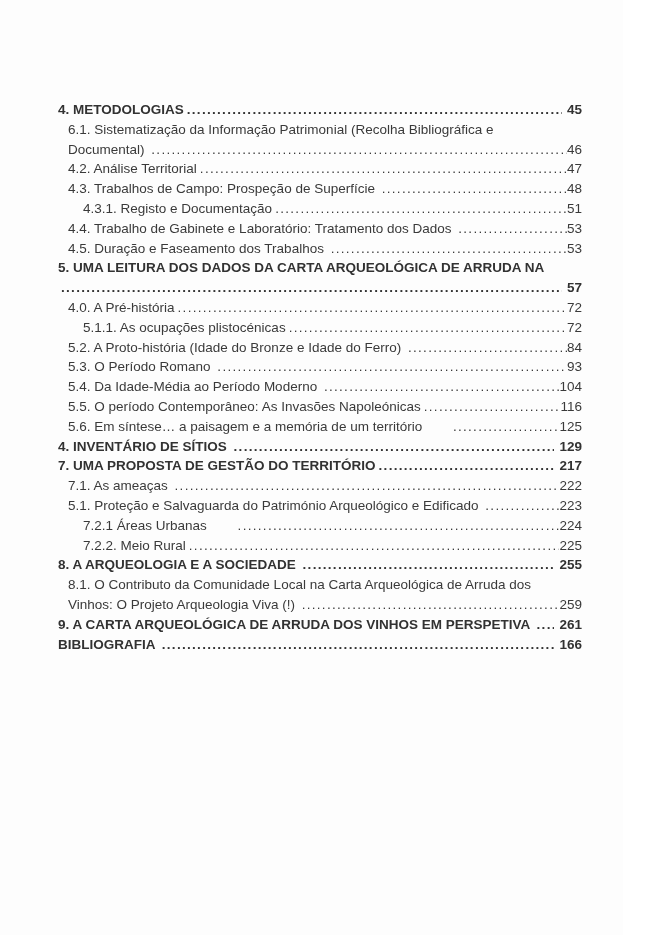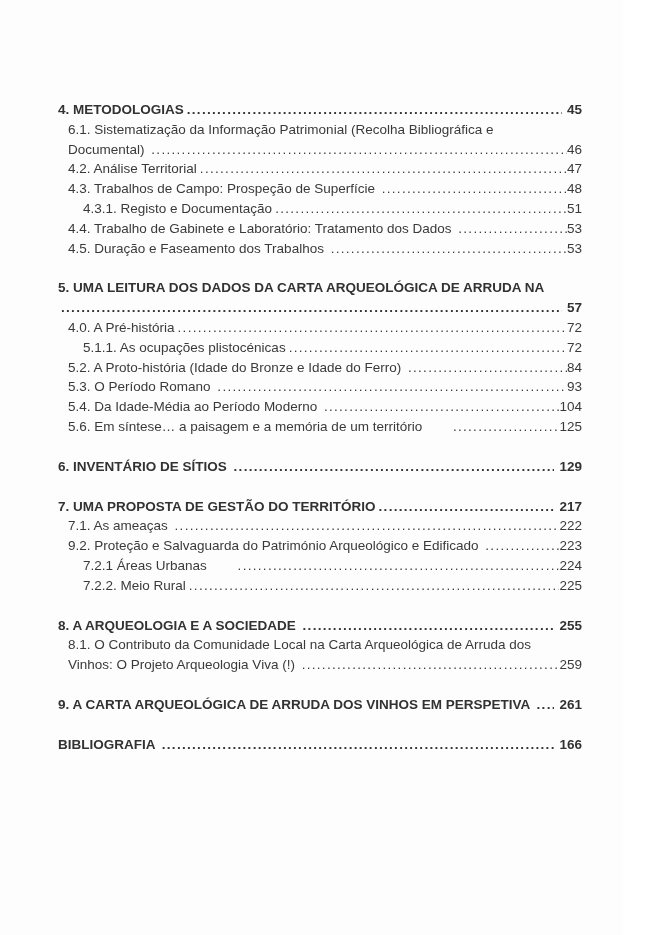--- a/index.html
+++ b/index.html
@@ -5,21 +5,21 @@
   html,body{margin:0;padding:0;background:#ffffff;}
   .page{
     width:623px;height:935px;background:#fdfdfd;overflow:hidden;
     font-family:"Liberation Sans",sans-serif;color:#3a3a3a;position:relative;
   }
   .toc{padding:100px 41px 0 58px;font-size:13.5px;line-height:19.8px;}
   .row{display:flex;align-items:baseline;}
   .lvl1{padding-left:10px;}
   .lvl2{padding-left:25px;}
   .bold{font-weight:bold;color:#323232;}
-  .gap-top{margin-top:20px;}
+  .gap-top{}
   .t{white-space:pre;flex:0 0 auto;}
   .leader{
     flex:1 1 0;min-width:0;overflow:hidden;white-space:nowrap;
     letter-spacing:1.3px;padding:0 3px;
   }
   .leader::after{content:"..................................................................................................................................................................................";}
   .pre-gap{margin-left:24px;}
   .pg{white-space:nowrap;flex:0 0 auto;}
   .bold .pg{margin-left:5px;}
 </style>
@@ -93,41 +93,46 @@
           <span class="t">5.3. O Período Romano </span>
           <span class="leader"></span>
           <span class="pg">93</span>
         </div>
         <div class="row lvl1">
           <span class="t">5.4. Da Idade-Média ao Período Moderno </span>
           <span class="leader"></span>
           <span class="pg">104</span>
         </div>
         <div class="row lvl1">
+          <span class="t">5.5. O período Contemporâneo: As Invasões Napoleónicas</span>
+          <span class="leader"></span>
+          <span class="pg">116</span>
+        </div>
+        <div class="row lvl1">
           <span class="t">5.6. Em síntese… a paisagem e a memória de um território </span>
           <span class="leader pre-gap"></span>
           <span class="pg">125</span>
         </div>
         <div class="row lvl0 bold gap-top">
-          <span class="t">6. INVENTÁRIO DE SÍTIOS </span>
+          <span class="t">4. INVENTÁRIO DE SÍTIOS </span>
           <span class="leader"></span>
           <span class="pg">129</span>
         </div>
         <div class="row lvl0 bold gap-top">
           <span class="t">7. UMA PROPOSTA DE GESTÃO DO TERRITÓRIO</span>
           <span class="leader"></span>
           <span class="pg">217</span>
         </div>
         <div class="row lvl1">
           <span class="t">7.1. As ameaças </span>
           <span class="leader"></span>
           <span class="pg">222</span>
         </div>
         <div class="row lvl1">
-          <span class="t">9.2. Proteção e Salvaguarda do Património Arqueológico e Edificado </span>
+          <span class="t">5.1. Proteção e Salvaguarda do Património Arqueológico e Edificado </span>
           <span class="leader"></span>
           <span class="pg">223</span>
         </div>
         <div class="row lvl2">
           <span class="t">7.2.1 Áreas Urbanas </span>
           <span class="leader pre-gap"></span>
           <span class="pg">224</span>
         </div>
         <div class="row lvl2">
           <span class="t">7.2.2. Meio Rural</span>

